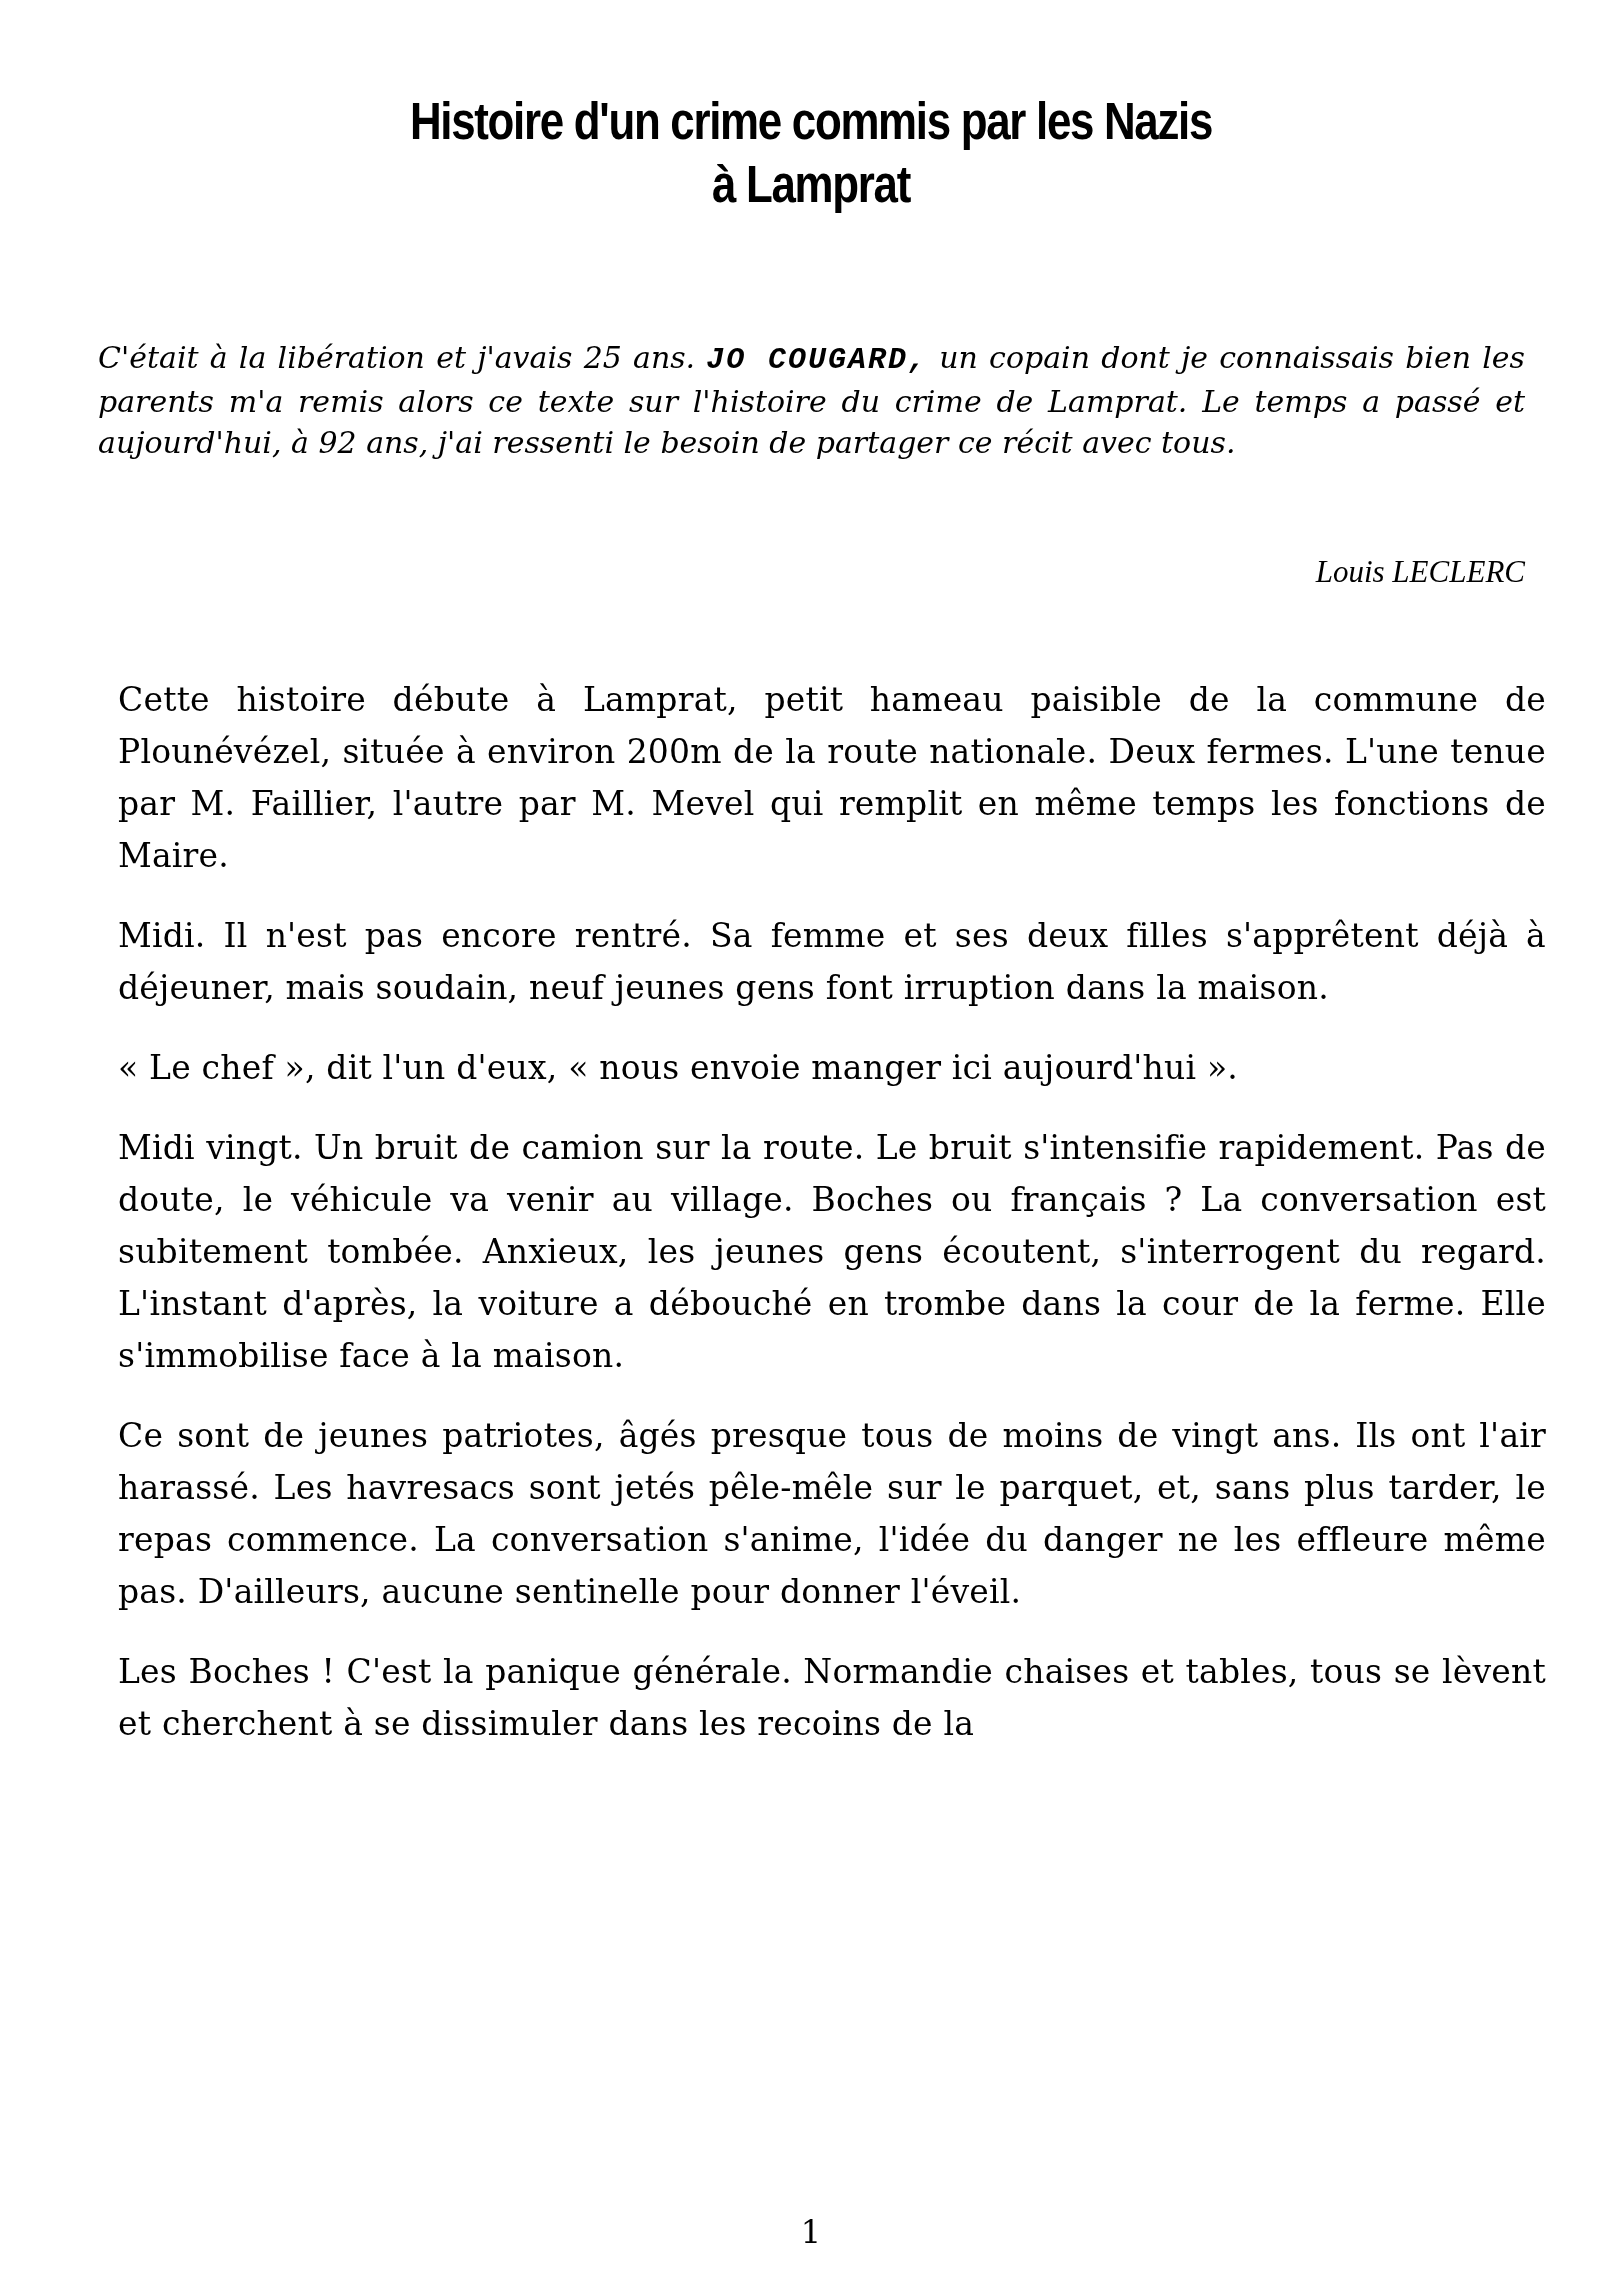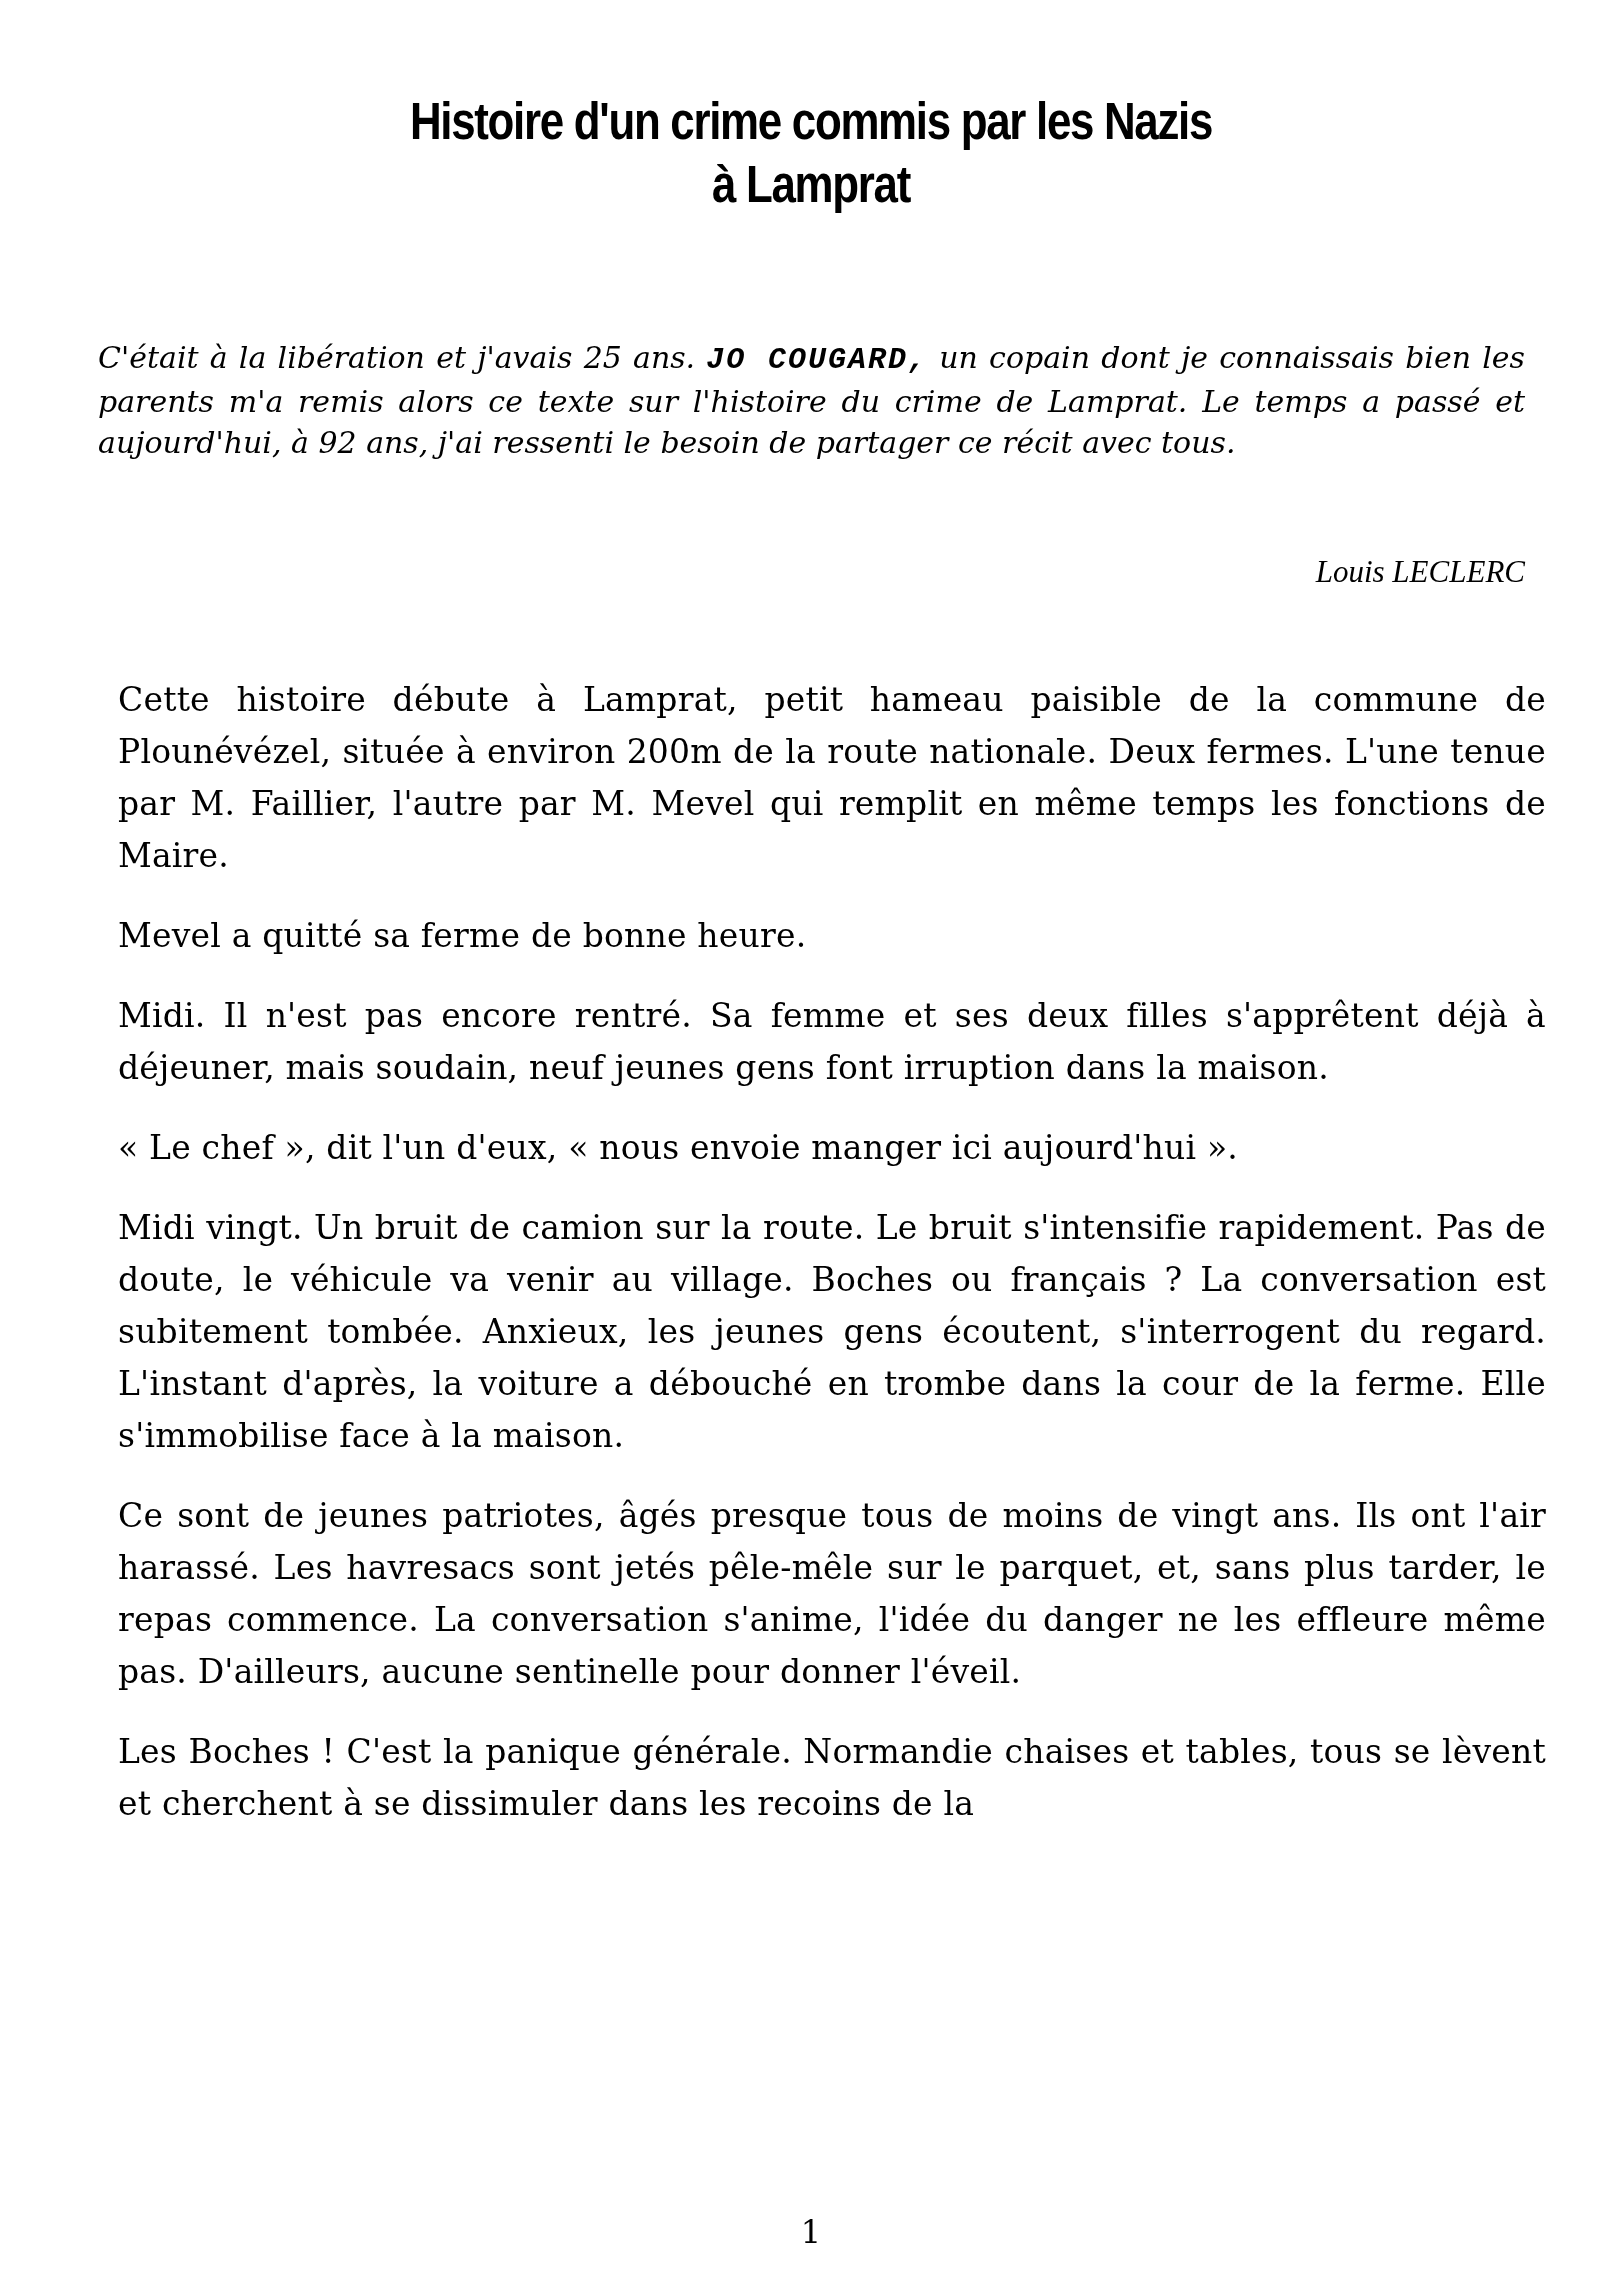--- a/index.html
+++ b/index.html
@@ -41,21 +41,20 @@
     <div>Histoire d'un crime  commis par les Nazis</div>
     <div>à Lamprat</div>
   </div>
 
   <div class="intro"><span>C'était à la libération et j'avais 25 ans. </span><span class="strong">JO COUGARD,</span><span> un copain dont je connaissais bien les parents m'a remis alors ce texte sur l'histoire du crime de Lamprat. Le temps a passé et aujourd'hui, à 92 ans, j'ai ressenti le besoin de partager ce récit avec tous.</span></div>
 
   <div class="signature">Louis LECLERC</div>
 
   <div class="body">
     <p>Cette histoire débute à Lamprat, petit hameau paisible de la commune de Plounévézel, située à environ 200m de la route nationale. Deux fermes. L'une tenue par M. Faillier, l'autre par M. Mevel qui remplit en même temps les fonctions de Maire.</p>
-    <p>Mevel a quitté sa ferme de bonne heure.</p>
     <p>Midi. Il n'est pas encore rentré. Sa femme et ses deux filles s'apprêtent déjà à déjeuner, mais soudain, neuf jeunes gens font irruption dans la maison.</p>
     <p>« Le chef », dit l'un d'eux, « nous envoie manger ici aujourd'hui ».</p>
     <p>Midi vingt. Un bruit de camion sur la route. Le bruit s'intensifie rapidement. Pas de doute, le véhicule va venir au village. Boches ou français ? La conversation est subitement tombée. Anxieux, les jeunes gens écoutent, s'interrogent du regard. L'instant d'après, la voiture a débouché en trombe dans la cour de la ferme. Elle s'immobilise face à la maison.</p>
     <p>Ce sont de jeunes patriotes, âgés presque tous de moins de vingt ans. Ils ont l'air harassé. Les havresacs sont jetés pêle-mêle sur le parquet, et, sans plus tarder, le repas commence. La conversation s'anime, l'idée du danger ne les effleure même pas. D'ailleurs, aucune sentinelle pour donner l'éveil.</p>
     <p>Les Boches ! C'est la panique générale. Normandie chaises et tables, tous se lèvent et cherchent à se dissimuler dans les recoins de la</p>
   </div>
 
   <div class="pagenum">1</div>
 </div>
 

